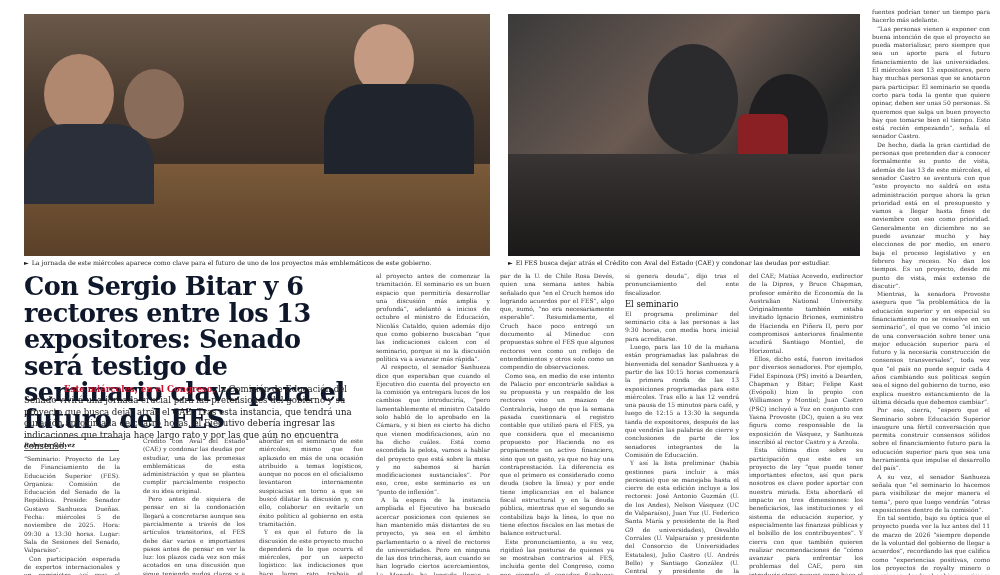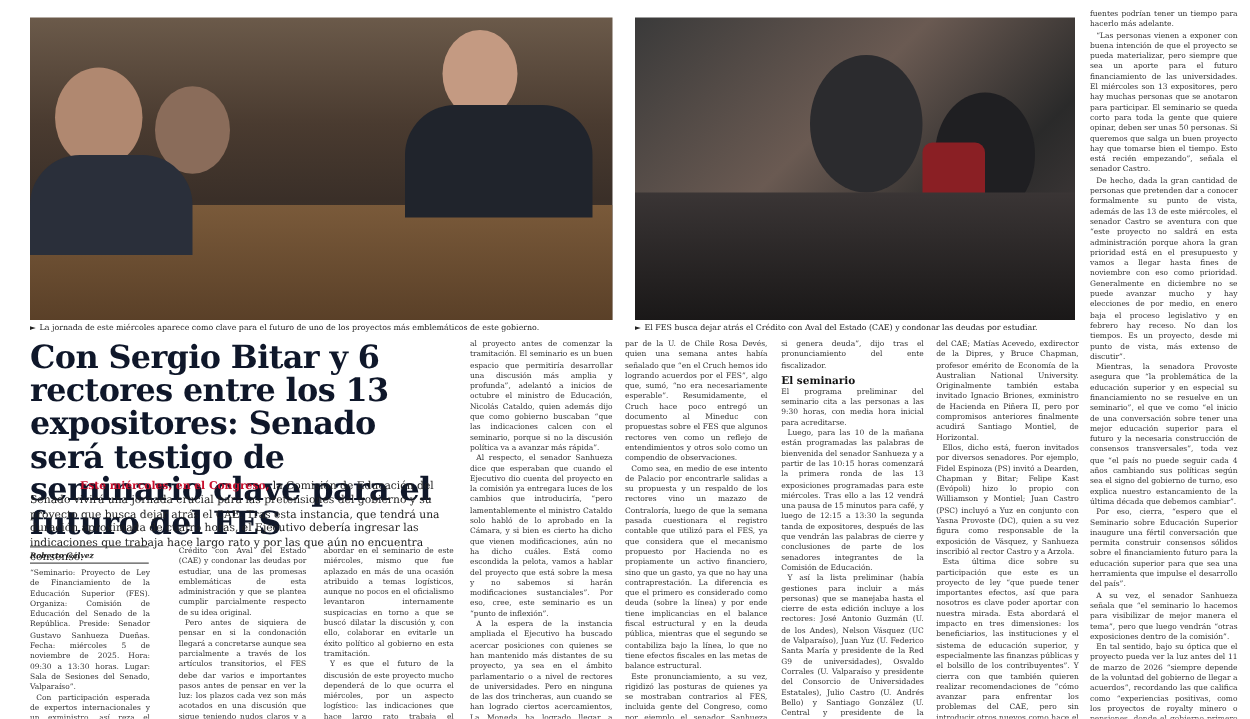--- a/index.html
+++ b/index.html
@@ -11,21 +11,21 @@
   .caption{position:absolute;font-size:6.3px;color:#222;white-space:nowrap;}
   .caption .tri{font-size:6px;margin-right:3px;}
   .headline{position:absolute;left:24px;top:273px;width:340px;font-family:"DejaVu Serif",serif;font-weight:bold;font-size:25.5px;line-height:26.5px;color:#0f172a;letter-spacing:-0.5px;}
   .lead{position:absolute;left:24px;top:384px;width:345px;font-size:8.6px;line-height:11.4px;color:#222;}
   .lead .kicker{color:#c8102e;font-weight:bold;margin-left:40px;}
   .byline-rule{position:absolute;left:24px;width:95px;height:0;border-top:1px solid #555;}
   .byline{position:absolute;left:24px;top:441px;font-size:6px;font-weight:bold;font-style:italic;}
   .col{position:absolute;font-size:6px;line-height:8.3px;color:#333;text-align:justify;hyphens:auto;}
   .col p{margin:0;text-indent:5px;}
   .col p.noindent{text-indent:0;}
-  .col h3{margin:2px 0 1px 0;font-size:8.4px;font-weight:bold;color:#111;line-height:10px;}
+  .col h3{margin:2px 0 1px 0;font-size:8.4px;font-weight:normal;color:#111;line-height:10px;}
 </style>
 </head>
 <body>
 
 <div class="photo photo1">
   <div class="shape" style="left:20px;top:40px;width:70px;height:80px;background:#b08870;"></div>
   <div class="shape" style="left:100px;top:55px;width:60px;height:70px;background:#8a6c5a;"></div>
   <div class="shape" style="left:330px;top:10px;width:60px;height:70px;background:#c49a82;"></div>
   <div style="position:absolute;left:0;top:150px;width:466px;height:92px;background:linear-gradient(180deg,#7a5a3a,#5a4028);"></div>
   <div style="position:absolute;left:0;top:110px;width:130px;height:80px;background:#2a2f3a;border-radius:40px 40px 0 0;"></div>

